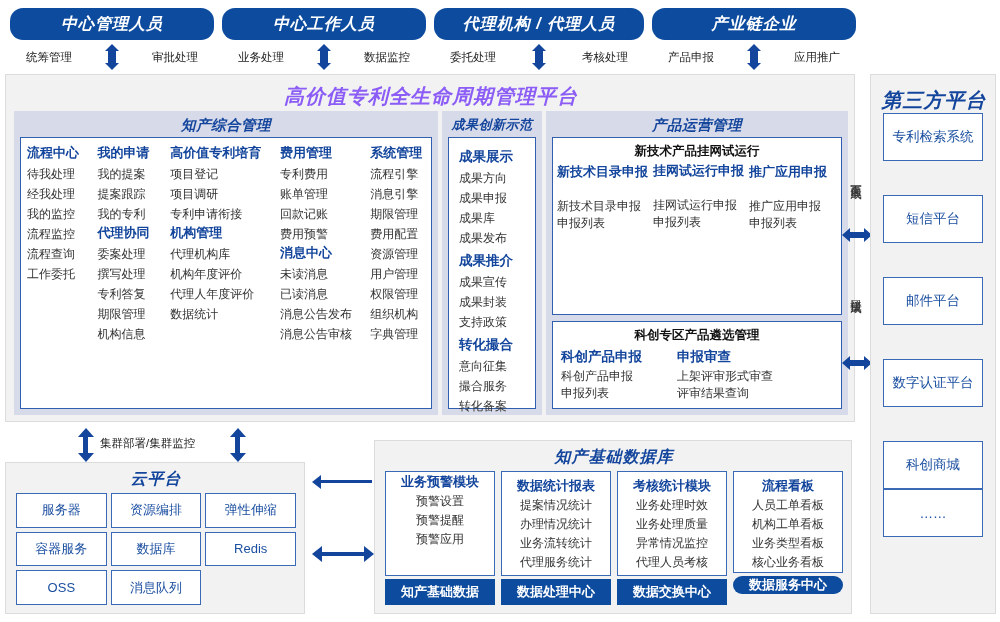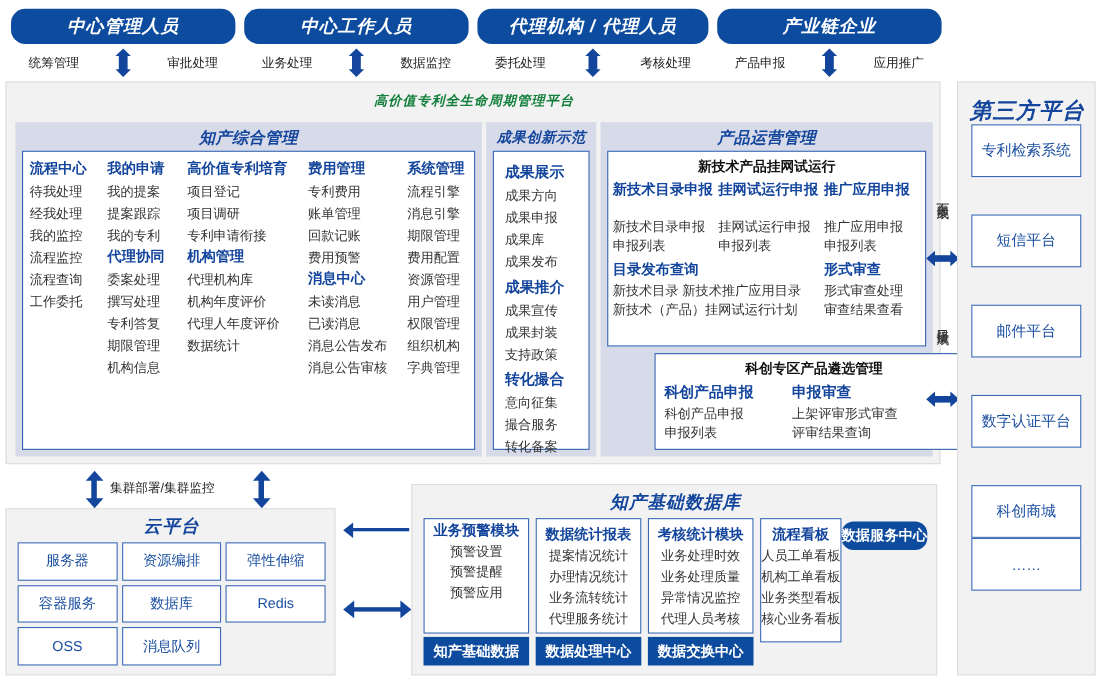--- a/index.html
+++ b/index.html
@@ -34,21 +34,21 @@
     border-left:7px solid transparent;border-right:7px solid transparent;
   }
   .vbi i.up{top:0;border-bottom:7px solid #12459b;}
   .vbi i.dn{bottom:0;border-top:7px solid #12459b;}
 
   
   .platform{
     background:#f2f2f2;border:1px solid #dcdcdc;
   }
   .platform-title{
-    font-size:12px;font-weight:bold;font-style:italic;color:#15803d;
+    font-size:20px;font-weight:bold;font-style:italic;color:#8b5cf6;
     text-align:center;letter-spacing:1px;
   }
   .panel{background:#d7dae9;}
   .panel-title{
     text-align:center;font-size:14.5px;font-weight:bold;font-style:italic;
     color:#13459c;letter-spacing:.5px;
   }
   .white-box{background:#ffffff;border:1.5px solid #2f5fae;}
 
   .col-head{
@@ -285,46 +285,34 @@
     <div class="panel-title abs" style="left:0;top:5px;width:302px;">产品运营管理</div>
 
     <div class="white-box abs" style="left:6px;top:26px;width:290px;height:178px;">
       <div class="sub-title" style="margin-top:5px;">新技术产品挂网试运行</div>
       <div id="po-cols" class="colwrap" style="padding:4px 0 0 4px;">
           <div class="col" style="width: 96px;">
             <div class="col-head" style="white-space: normal; line-height: 16px; height: 32px;">新技术目录申报</div>
             <div class="col-item" style="line-height: 17px;">新技术目录申报</div>
             <div class="col-item" style="line-height: 17px;">申报列表</div>
           </div>
-          <div class="col" style="width: 96px;">
+          <div class="col" style="width: 96px; font-family: Liberation Mono, monospace;">
             <div class="col-head" style="white-space: normal; line-height: 16px; height: 32px;">挂网试运行申报</div>
             <div class="col-item" style="line-height: 17px;">挂网试运行申报</div>
             <div class="col-item" style="line-height: 17px;">申报列表</div>
           </div>
           <div class="col" style="width: 90px;">
             <div class="col-head" style="white-space: normal; line-height: 16px; height: 32px;">推广应用申报</div>
             <div class="col-item" style="line-height: 17px;">推广应用申报</div>
             <div class="col-item" style="line-height: 17px;">申报列表</div>
           </div>
         </div>
-      <div id="po-row2" class="colwrap" style="padding:4px 0 0 4px;">
-          <div class="col" style="width: 192px;">
-            <div class="col-head">目录发布查询</div>
-            <div class="col-item" style="line-height: 17px;">新技术目录    新技术推广应用目录</div>
-            <div class="col-item" style="line-height: 17px;">新技术（产品）挂网试运行计划</div>
-          </div>
-          <div class="col" style="width: 90px;">
-            <div class="col-head">形式审查</div>
-            <div class="col-item" style="line-height: 17px;">形式审查处理</div>
-            <div class="col-item" style="line-height: 17px;">审查结果查看</div>
-          </div>
-        </div>
-    </div>
-
-    <div class="white-box abs" style="left:6px;top:210px;width:290px;height:88px;margin-left:43px;">
+    </div>
+
+    <div class="white-box abs" style="left:6px;top:210px;width:290px;height:88px;">
       <div class="sub-title" style="margin-top:5px;">科创专区产品遴选管理</div>
       <div id="po2-cols" class="colwrap" style="padding:4px 0 0 8px;">
           <div class="col" style="width: 116px;">
             <div class="col-head" style="font-size: 13.5px;">科创产品申报</div>
             <div class="col-item" style="line-height: 17px;">科创产品申报</div>
             <div class="col-item" style="line-height: 17px;">申报列表</div>
           </div>
           <div class="col" style="width: 150px;">
             <div class="col-head" style="font-size: 13.5px;">申报审查</div>
             <div class="col-item" style="line-height: 17px;">上架评审形式审查</div>
@@ -426,21 +414,21 @@
       <div style="display: flex; flex-direction: column; height: 134px;">
         <div class="db-col" style="flex: 1 1 0%; padding-top: 4px;">
           <div class="db-col-head">考核统计模块</div>
           <div class="db-col-item">业务处理时效</div>
           <div class="db-col-item">业务处理质量</div>
           <div class="db-col-item">异常情况监控</div>
           <div class="db-col-item">代理人员考核</div>
         </div>
         <div class="db-foot" style="height: 26px; margin-top: 3px;">数据交换中心</div>
       </div>
-      <div style="display: flex; flex-direction: row; height: 113px;">
+      <div style="display: flex; flex-direction: column; height: 113px;">
         <div class="db-col" style="flex: 1 1 0%; padding-top: 4px;">
           <div class="db-col-head">流程看板</div>
           <div class="db-col-item">人员工单看板</div>
           <div class="db-col-item">机构工单看板</div>
           <div class="db-col-item">业务类型看板</div>
           <div class="db-col-item">核心业务看板</div>
         </div>
         <div class="db-foot" style="height: 26px; margin-top: 3px; border-radius: 11px;">数据服务中心</div>
       </div>
     </div>

